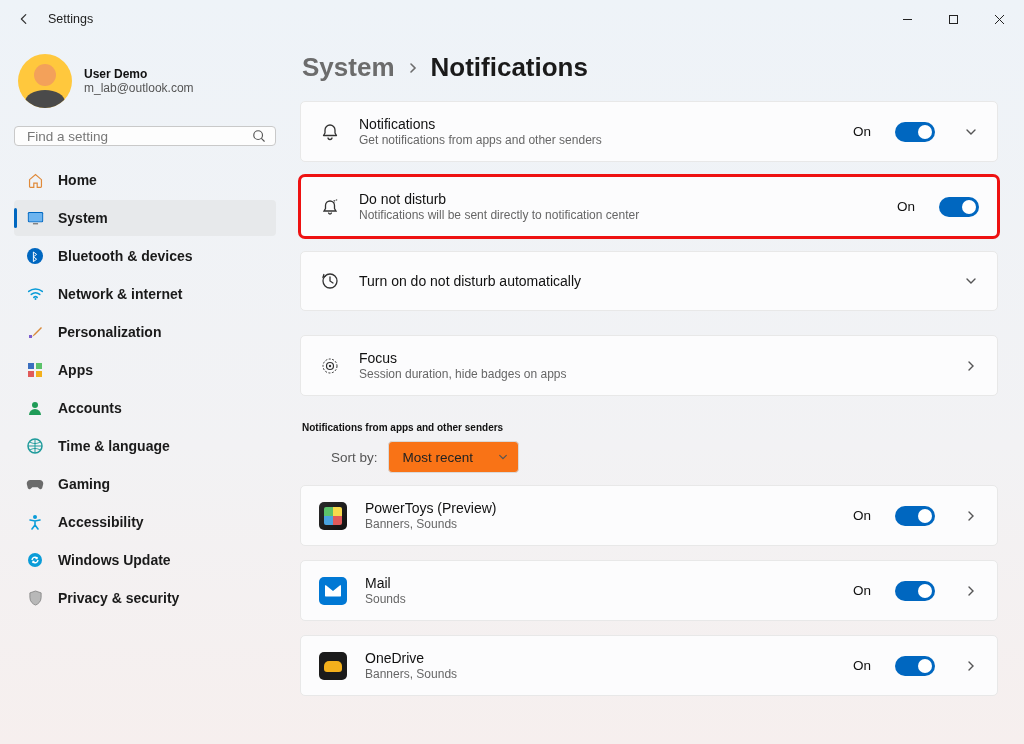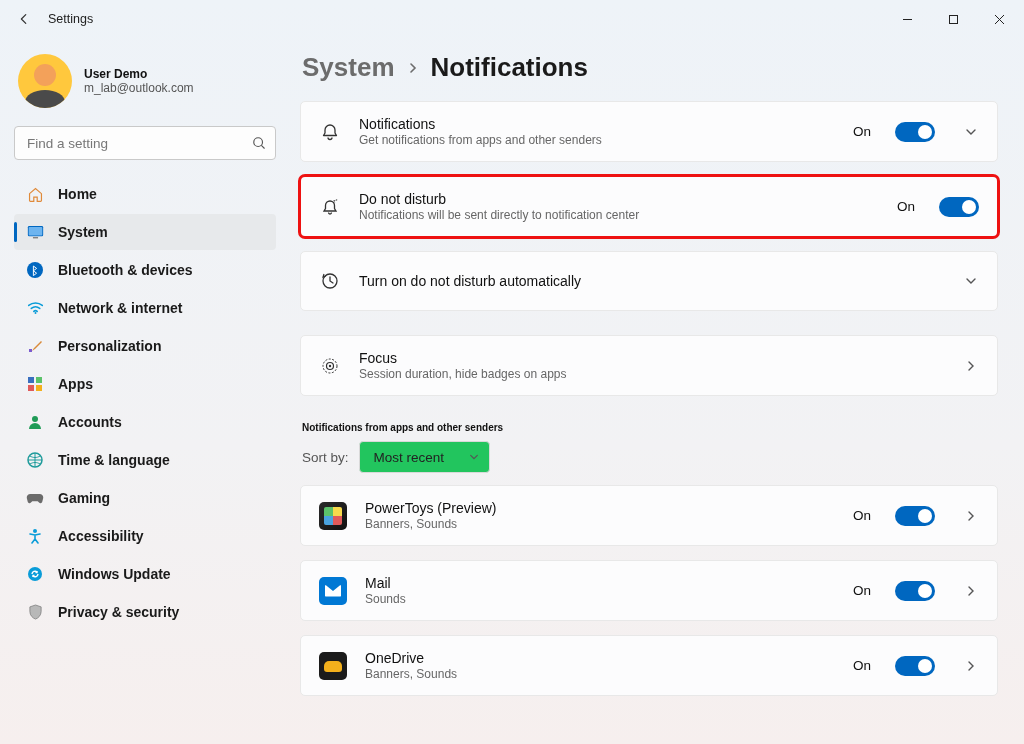--- a/index.html
+++ b/index.html
@@ -19,21 +19,21 @@
   
   .sidebar { width:290px; padding: 10px 14px 0 14px; }
   .profile { display:flex; align-items:center; gap:12px; padding: 6px 4px 18px 4px; }
   .avatar { width:54px; height:54px; border-radius:50%; background:#ffc83d; position:relative; overflow:hidden; }
   .avatar::before { content:""; position:absolute; left:50%; top:10px; transform:translateX(-50%); width:22px; height:22px; border-radius:50%; background:#f3a15a; }
   .avatar::after { content:""; position:absolute; left:50%; bottom:-6px; transform:translateX(-50%); width:40px; height:24px; border-radius:50% 50% 0 0; background:#4a4a4a; }
   .pname { font-weight:600; font-size:12px; color:#111; }
   .pmail { font-size:12px; color:#555; }
 
   .search { position:relative; margin: 0 0 16px 0; }
-  .search input { width:100%; height:34px; border:1px solid #c9c9c9; border-radius:4px; background:#fdfdfd; padding:0 34px 0 12px; font-size:13.5px; color:#333; outline:none; }
+  .search input { width:100%; height:20px; border:1px solid #c9c9c9; border-radius:4px; background:#fdfdfd; padding:0 34px 0 12px; font-size:13.5px; color:#333; outline:none; }
   .search input::placeholder { color:#777; }
   .search .sicon { position:absolute; right:10px; top:50%; transform:translateY(-50%); color:#555; }
 
   .nav { display:flex; flex-direction:column; gap:2px; }
   .nav-item { display:flex; align-items:center; gap:14px; height:36px; padding:0 12px; border-radius:4px; font-size:14px; color:#1a1a1a; cursor:default; position:relative;font-weight:bold; }
   .nav-item .nicon { width:18px; height:18px; display:flex; align-items:center; justify-content:center; }
   .nav-item.active { background:#e7e9eb; }
   .nav-item.active::before { content:""; position:absolute; left:0; top:8px; bottom:8px; width:3px; border-radius:2px; background:#0067c0; }
 
   
@@ -53,22 +53,22 @@
   .ctext { flex:1; display:flex; flex-direction:column; gap:1px; }
   .ctitle { font-size:14px; color:#111; }
   .csub { font-size:12px; color:#666; }
   .cstate { font-size:13.5px; color:#111; margin-right:6px; }
   .toggle { width:40px; height:20px; border-radius:10px; background:#0067c0; position:relative; flex-shrink:0; }
   .toggle::after { content:""; position:absolute; right:3px; top:3px; width:14px; height:14px; border-radius:50%; background:#fff; }
   .chev { width:16px; color:#555; display:flex; align-items:center; justify-content:center; margin-left:10px; flex-shrink:0; }
 
   .section-title { font-size:10px; font-weight:600; margin:26px 0 8px 2px; color:#111; }
   .sortrow { display:flex; align-items:center; gap:10px; margin-bottom:12px; padding-left:2px; }
-  .sortlabel { font-size:13.5px; color:#555; }
-  .sortselect { display:flex; align-items:center; gap:25px; border:1px solid #d9d9d9; background:#22c55e; border-radius:4px; height:32px; padding:0 10px 0 14px; font-size:13.5px; color:#222; }
+  .sortlabel { font-size:13.5px; color:#555;margin-left:29px; }
+  .sortselect { display:flex; align-items:center; gap:25px; border:1px solid #d9d9d9; background:#f97316; border-radius:4px; height:32px; padding:0 10px 0 14px; font-size:13.5px; color:#222; }
 
   .appicon { width:28px; height:28px; border-radius:5px; display:flex; align-items:center; justify-content:center; flex-shrink:0; font-size:16px; color:#fff;}
   .ai-pt { background:linear-gradient(135deg,#2b2b2b,#111); position:relative; }
   .ai-pt::after { content:""; position:absolute; inset:5px; background:conic-gradient(#f7d94c 0 25%, #e05a5a 0 50%, #4aa3df 0 75%, #5bc26a 0 100%); border-radius:2px; }
   .ai-mail { background:#0078d4; }
   .ai-mail::after { content:""; position:absolute; width:16px; height:12px; background:#fff; clip-path: polygon(0 0, 100% 0, 100% 100%, 0 100%, 0 0, 50% 55%, 100% 0); border-radius:1px; }
   .ai-mail { position:relative; }
   .ai-od { background:#1b1b1b; position:relative; }
   .ai-od::after { content:""; position:absolute; width:18px; height:11px; left:5px; top:9px; background:#f3b01c; border-radius:5px 5px 3px 3px; }
 

